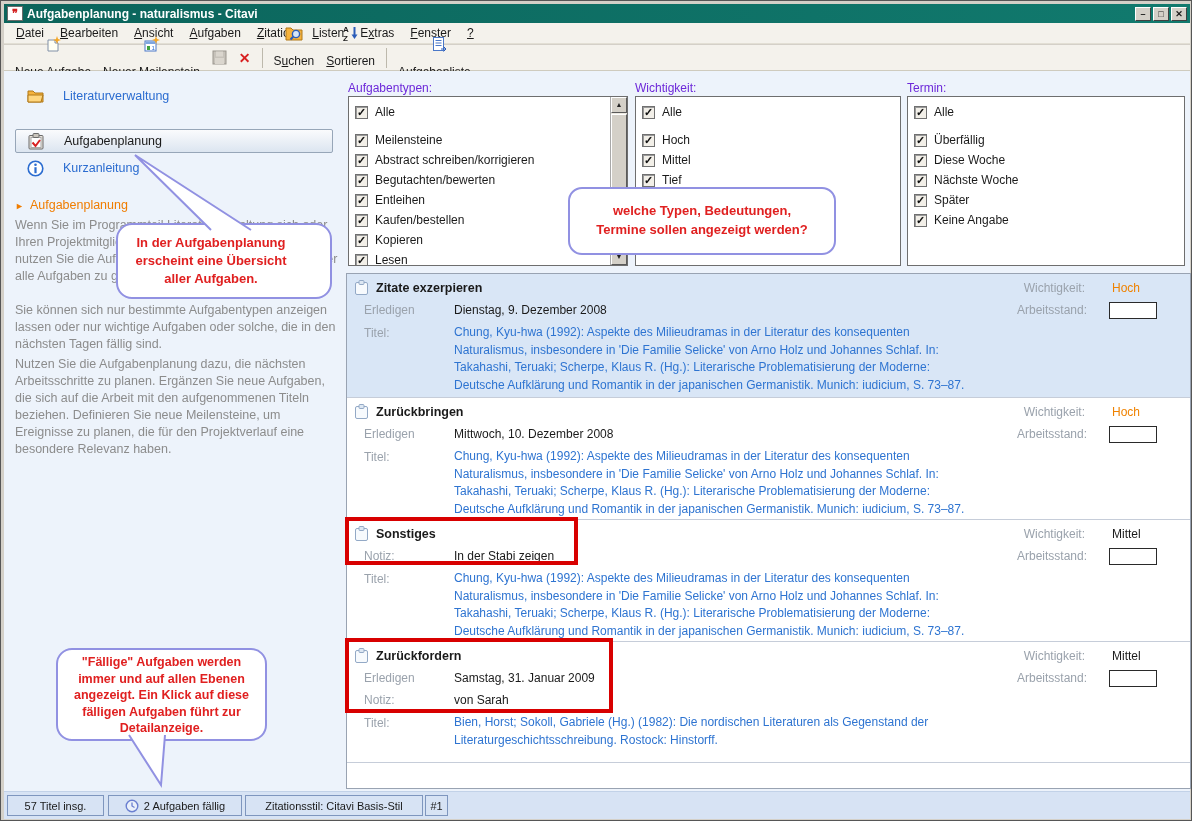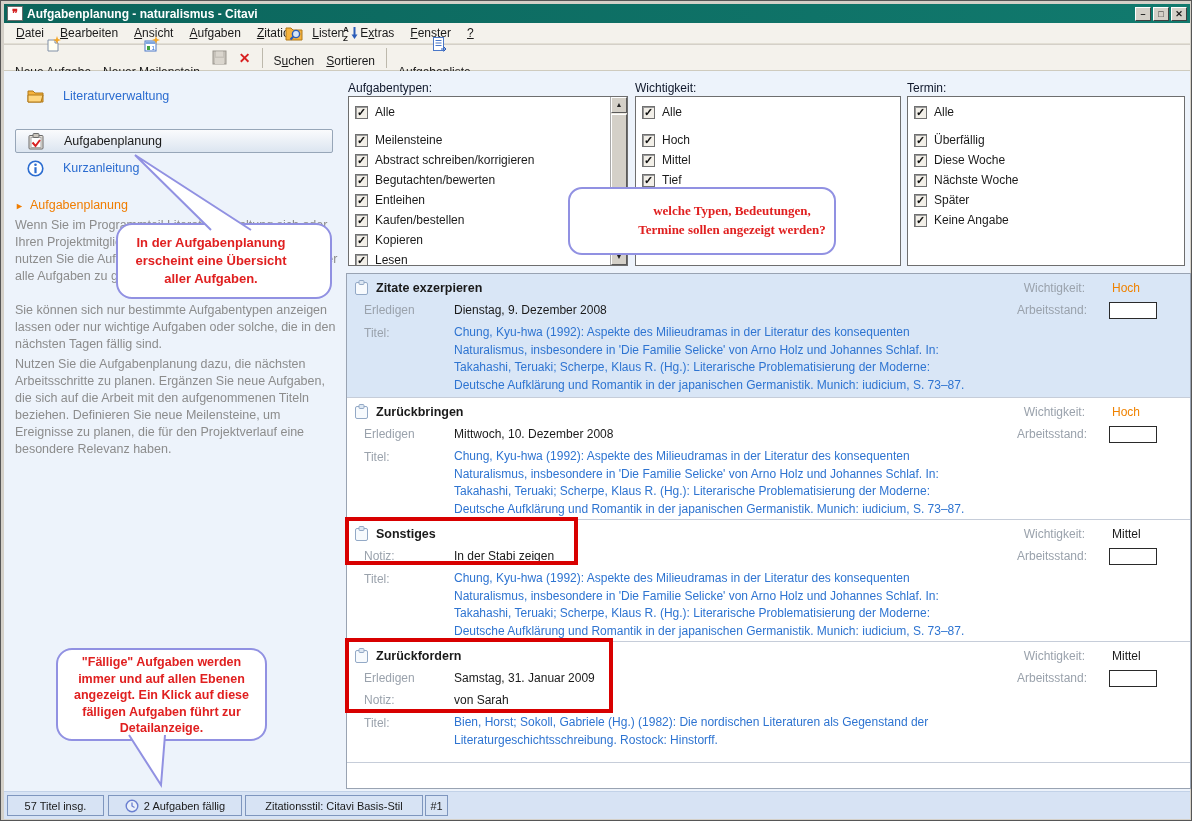--- a/index.html
+++ b/index.html
@@ -33,21 +33,21 @@
   .nav-item { position:absolute; left:14px; width:318px; height:22px; display:flex; align-items:center; }
   .nav-item .nico { width:20px; margin-left:12px; display:flex; }
   .nav-item .nlabel { margin-left:16px; color:#2B6CD0; font-size:12.5px; }
   .nav-item.selected { height:24px; background:linear-gradient(#FAFBFD,#DCE5F0); border:1px solid #97A6B8; border-radius:2px; }
   .nav-item.selected .nlabel { color:#1a1a1a; }
 
   .side-head { position:absolute; left:14px; top:197px; color:#F07D00; font-size:12.5px; }
   .side-head .arr { font-size:9px; margin-right:6px; }
   .side-p { position:absolute; left:14px; width:326px; color:#8C8C8C; font-size:12.5px; line-height:17px; }
 
-  .flt-label { position:absolute; top:80px; color:#0f172a; font-size:12px; }
+  .flt-label { position:absolute; top:80px; color:#6d28d9; font-size:12px; }
   .flt-box { position:absolute; top:95px; height:170px; background:#fff; border:1px solid #6E6E6E; overflow:hidden; }
   .chk-row { display:flex; align-items:center; height:20px; padding-left:6px; gap:7px; }
   .chk-row.first { margin-top:5px; margin-bottom:8px; }
   .chk { width:13px; height:13px; background:#F2EFE8; border:1px solid #707070;
     box-shadow:inset 1px 1px 0 #9a9a9a; font-size:11px; font-weight:bold; line-height:11px; text-align:center; color:#111; }
   .chk-lb { font-size:12px; }
 
   .vscroll { position:absolute; right:0; top:0; bottom:0; width:17px; background:#ECE9E1; border-left:1px solid #a8a8a8; }
   .sbtn { position:absolute; left:0; width:16px; height:16px; background:#D4D0C8; border:1px solid;
     border-color:#FFFFFF #5a5a5a #5a5a5a #FFFFFF; font-size:7px; text-align:center; line-height:14px; color:#222; }
@@ -399,21 +399,21 @@
     <rect x="6" y="78" width="214" height="74" rx="15" fill="#fff" stroke="#9191E2" stroke-width="2"></rect>
     <path d="M 100,84 L 24,9 L 140,84" fill="#fff" stroke="#9191E2" stroke-width="2"></path>
   </svg>
   <div class="co-text" style="left:116px; top:233px; width:188px; font-size:13px; line-height:18px;">
       <div class="ln">In der Aufgabenplanung</div>
       <div class="ln">erscheint eine Übersicht</div>
       <div class="ln">aller Aufgaben.</div>
     </div>
 
   <div class="co2" style="left:567px; top:186px; width:268px; height:68px;"></div>
-  <div class="co-text" style="left:601px; top:200px; width:260px; font-size:13px; line-height:19px;font-family:Liberation Serif, serif;">
+  <div class="co-text" style="left:571px; top:200px; width:260px; font-size:13px; line-height:19px;">
       <div class="ln">welche Typen, Bedeutungen,</div>
       <div class="ln">Termine sollen angezeigt werden?</div>
     </div>
 
   <svg class="co-svg" style="left:50px; top:642px;" width="225" height="148">
     <rect x="6" y="6" width="209" height="91" rx="15" fill="#fff" stroke="#9191E2" stroke-width="2"></rect>
     <path d="M 78,92 L 110,142 L 114,92" fill="#fff" stroke="#9191E2" stroke-width="2"></path>
   </svg>
   <div class="co-text" style="left:58px; top:653px; width:205px; font-size:12.5px; line-height:16.5px;">
       <div class="ln">"Fällige" Aufgaben werden</div>

